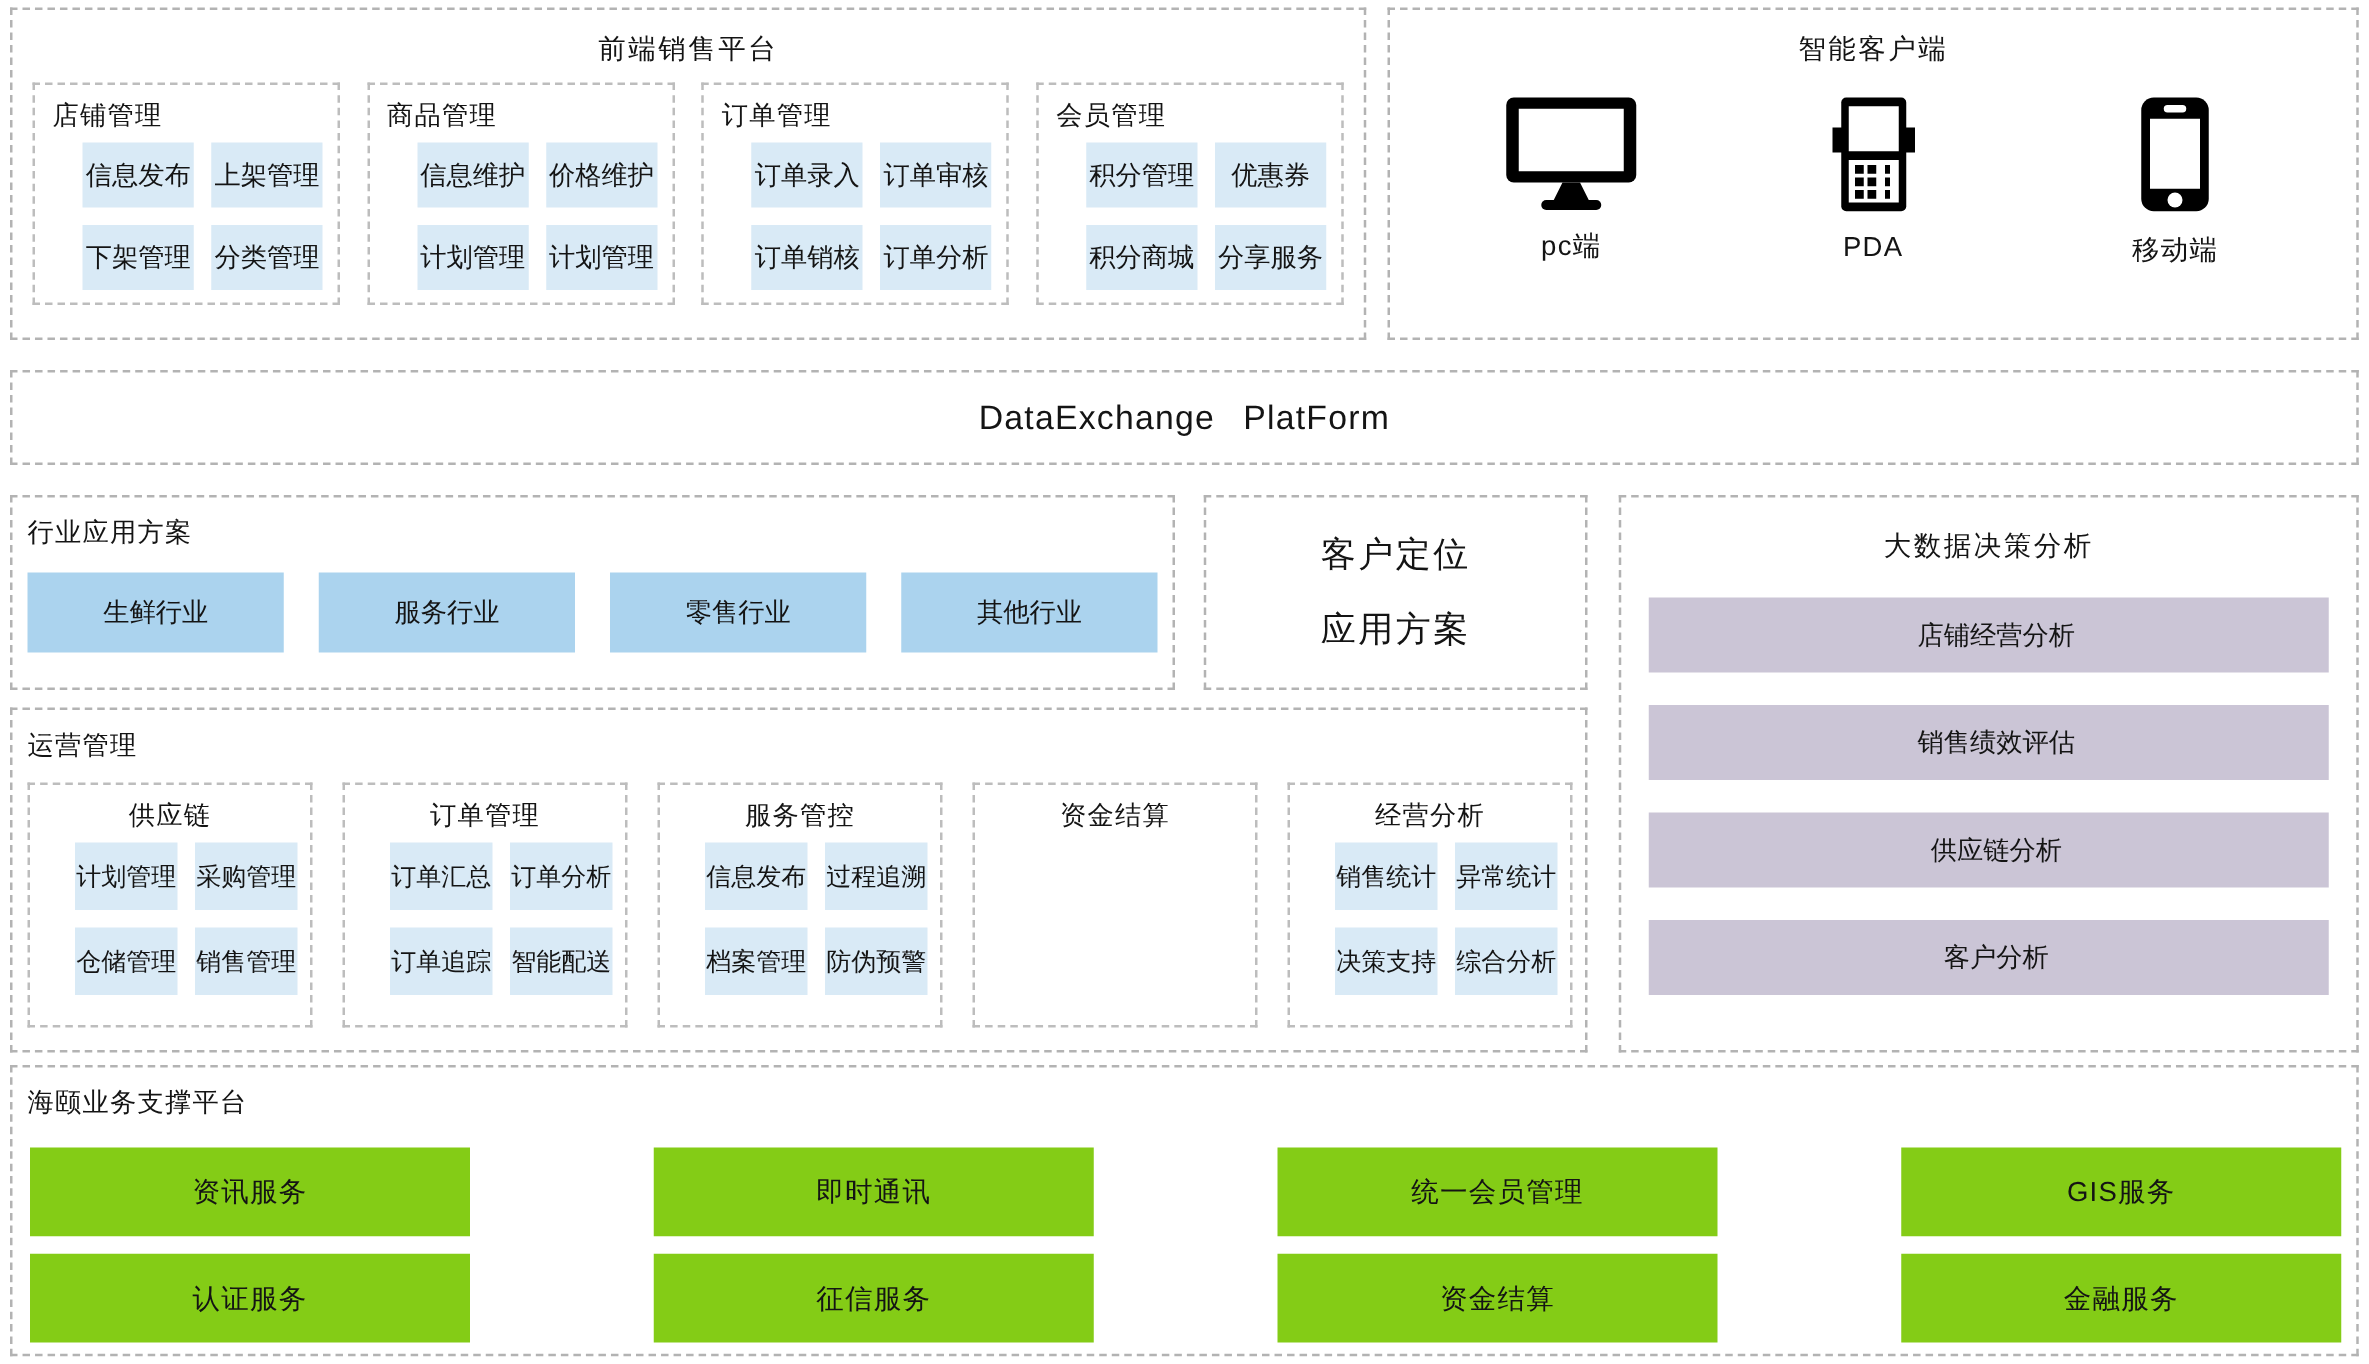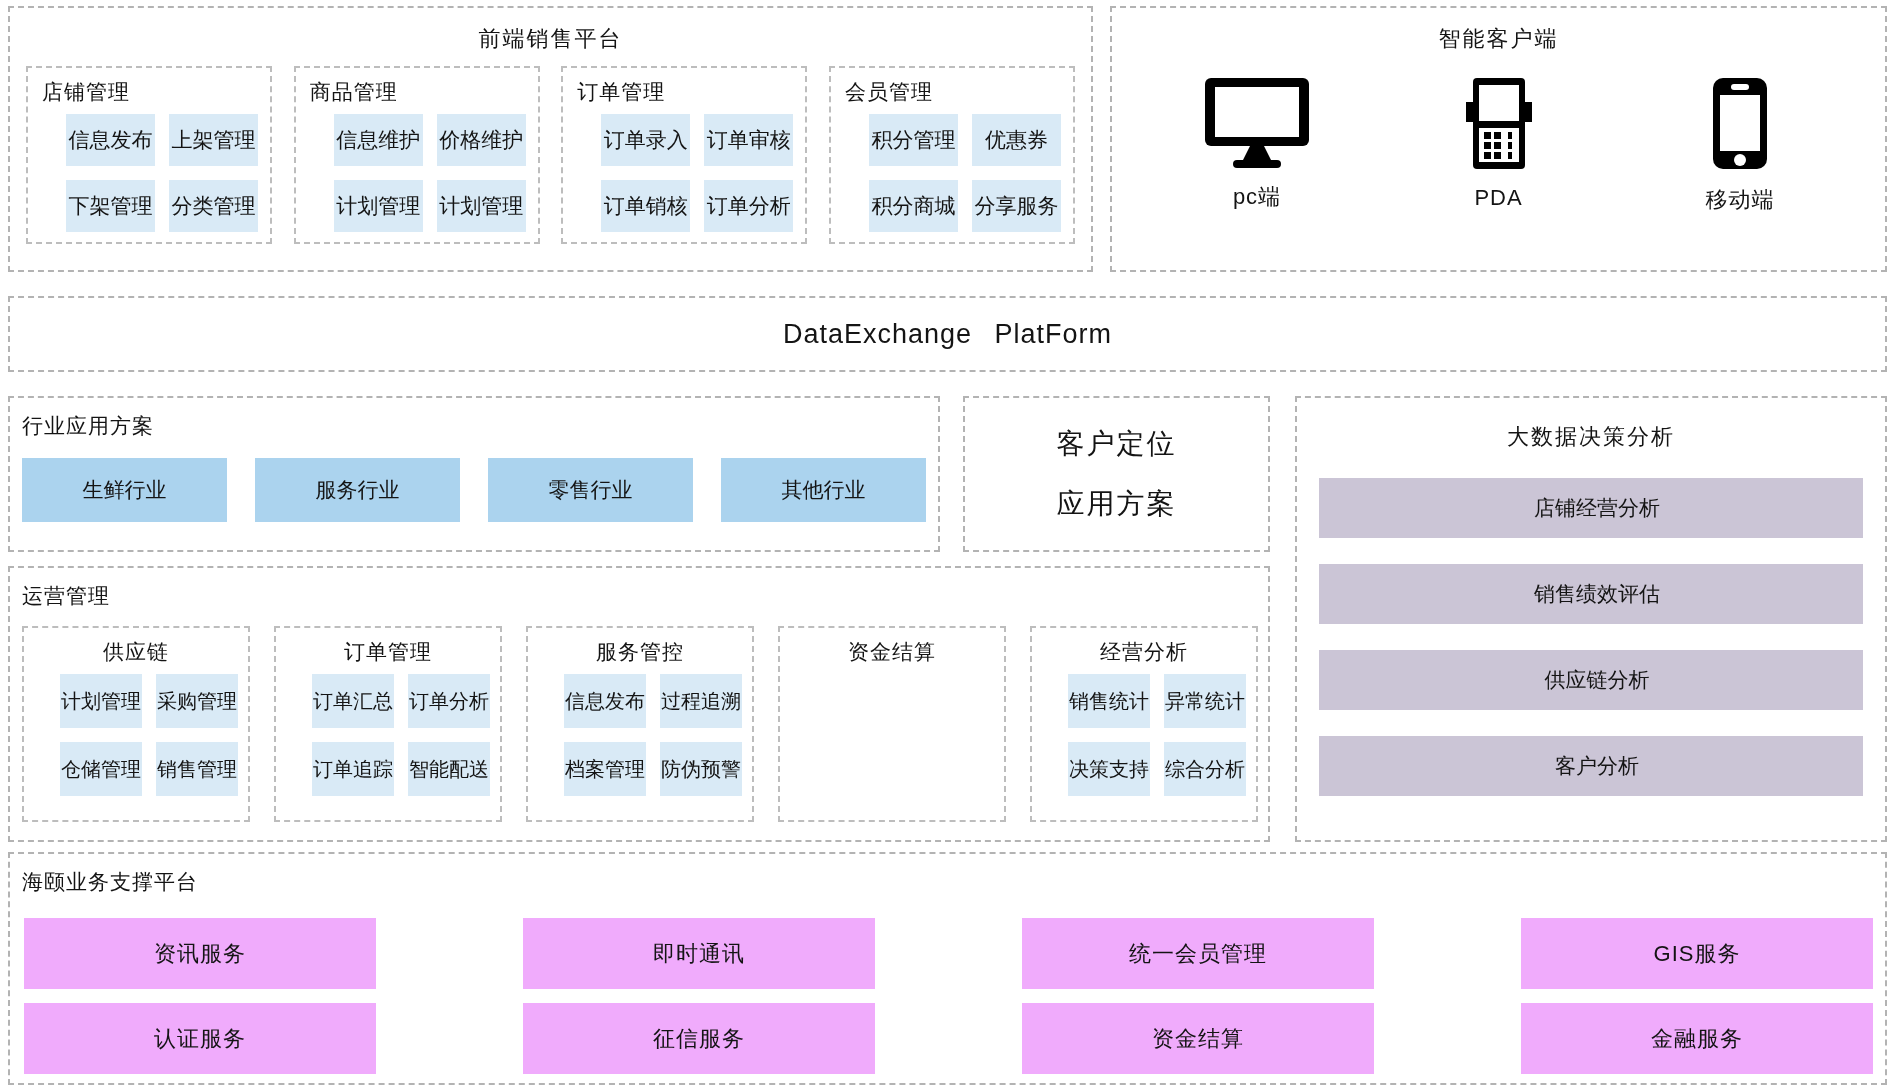--- a/index.html
+++ b/index.html
@@ -45,21 +45,21 @@
 
   
   .operations{left:8px;top:566px;width:1262px;height:276px;padding:14px 10px 0 12px;}
   .groups.ops{padding:16px 0 0 0;}
   .operations .subbox{width:228px;height:196px;padding:8px 10px;}
   .operations .chip{height:54px;font-size:20px;}
 
   
   .support{left:8px;top:852px;width:1879px;height:233px;padding:14px 10px 0 12px;}
   .support-grid{display:grid;grid-template-columns:repeat(4,352px);justify-content:space-between;gap:14px 0;margin-top:22px;padding:0 2px;}
-  .service-item{background:#f0abfc;height:71px;font-size:22px;letter-spacing:1px;display:flex;align-items:center;justify-content:center;}
+  .service-item{background:#84cc16;height:71px;font-size:22px;letter-spacing:1px;display:flex;align-items:center;justify-content:center;}
 </style>
 </head>
 <body>
 
 <div class="canvas">
 
   <section class="box frontend">
     <div class="box-title">前端销售平台</div>
     <div class="groups">
       <div class="subbox">

